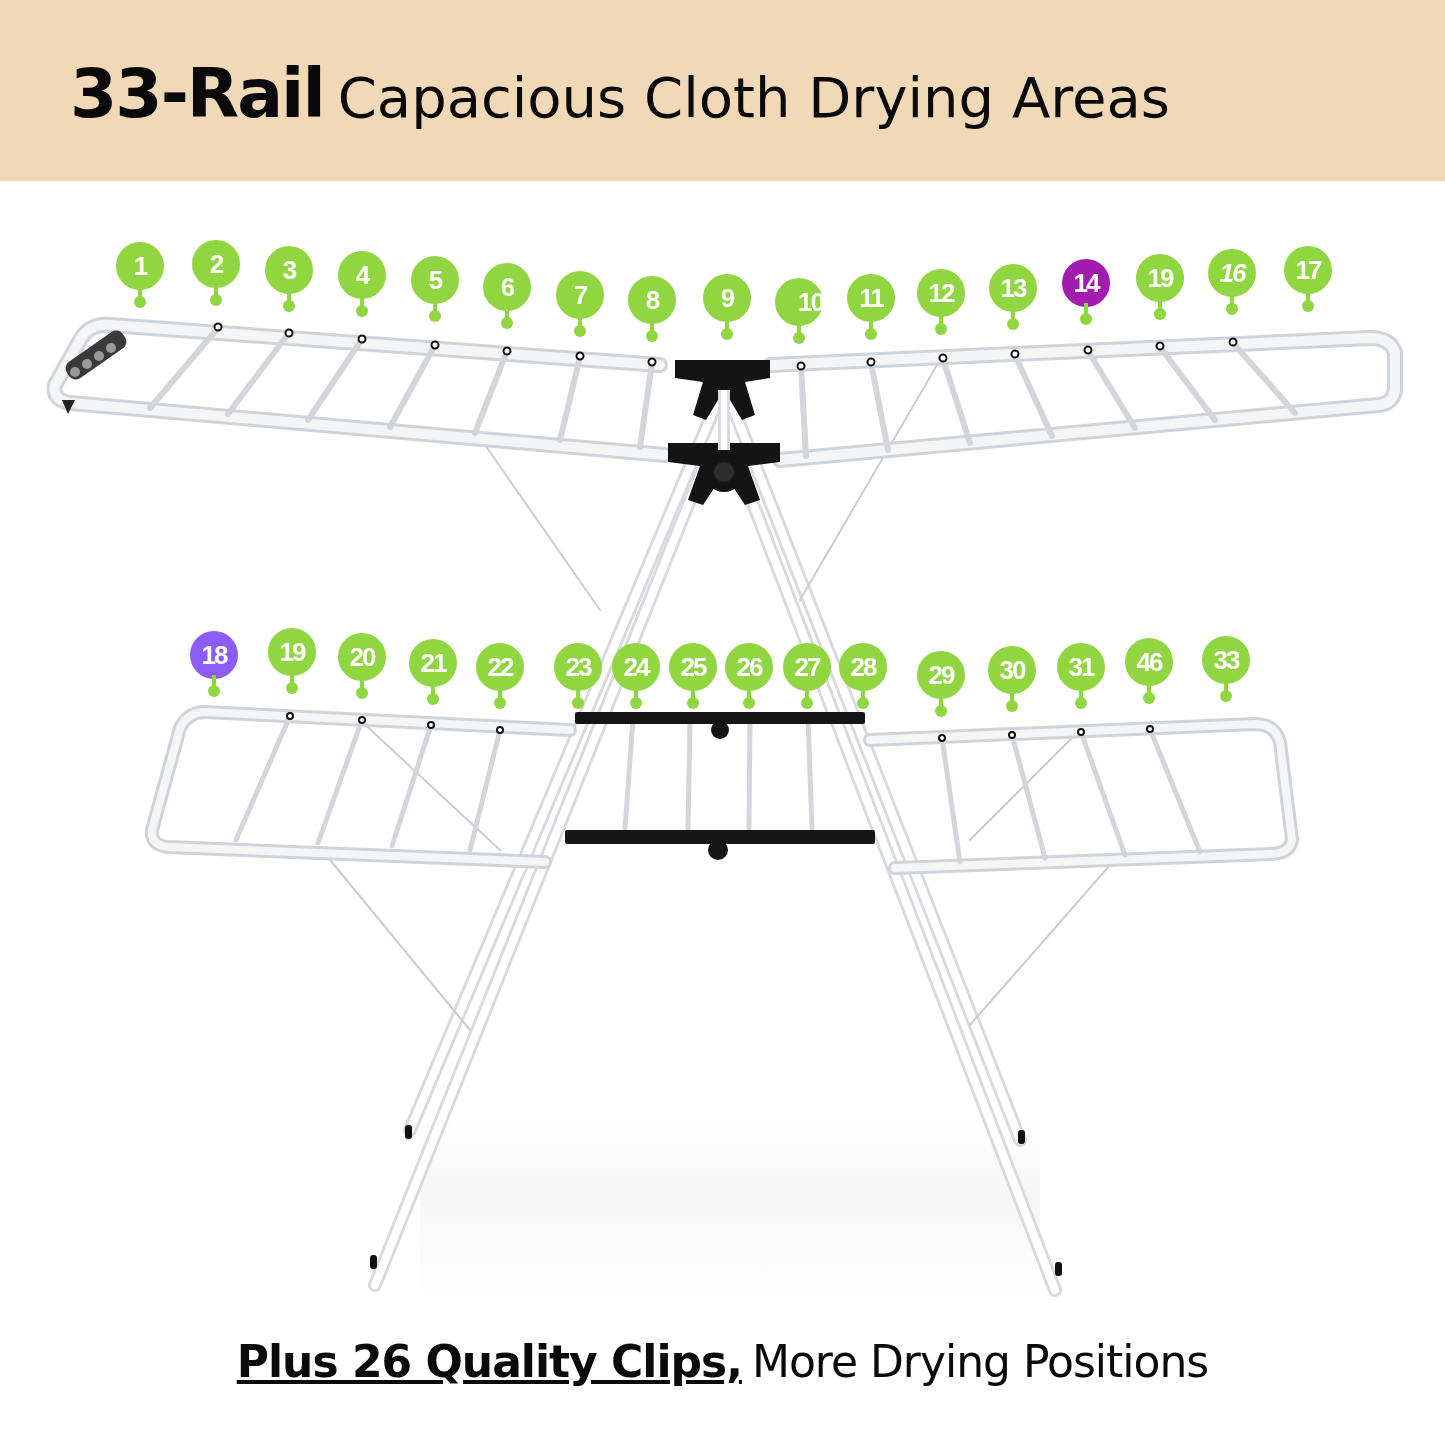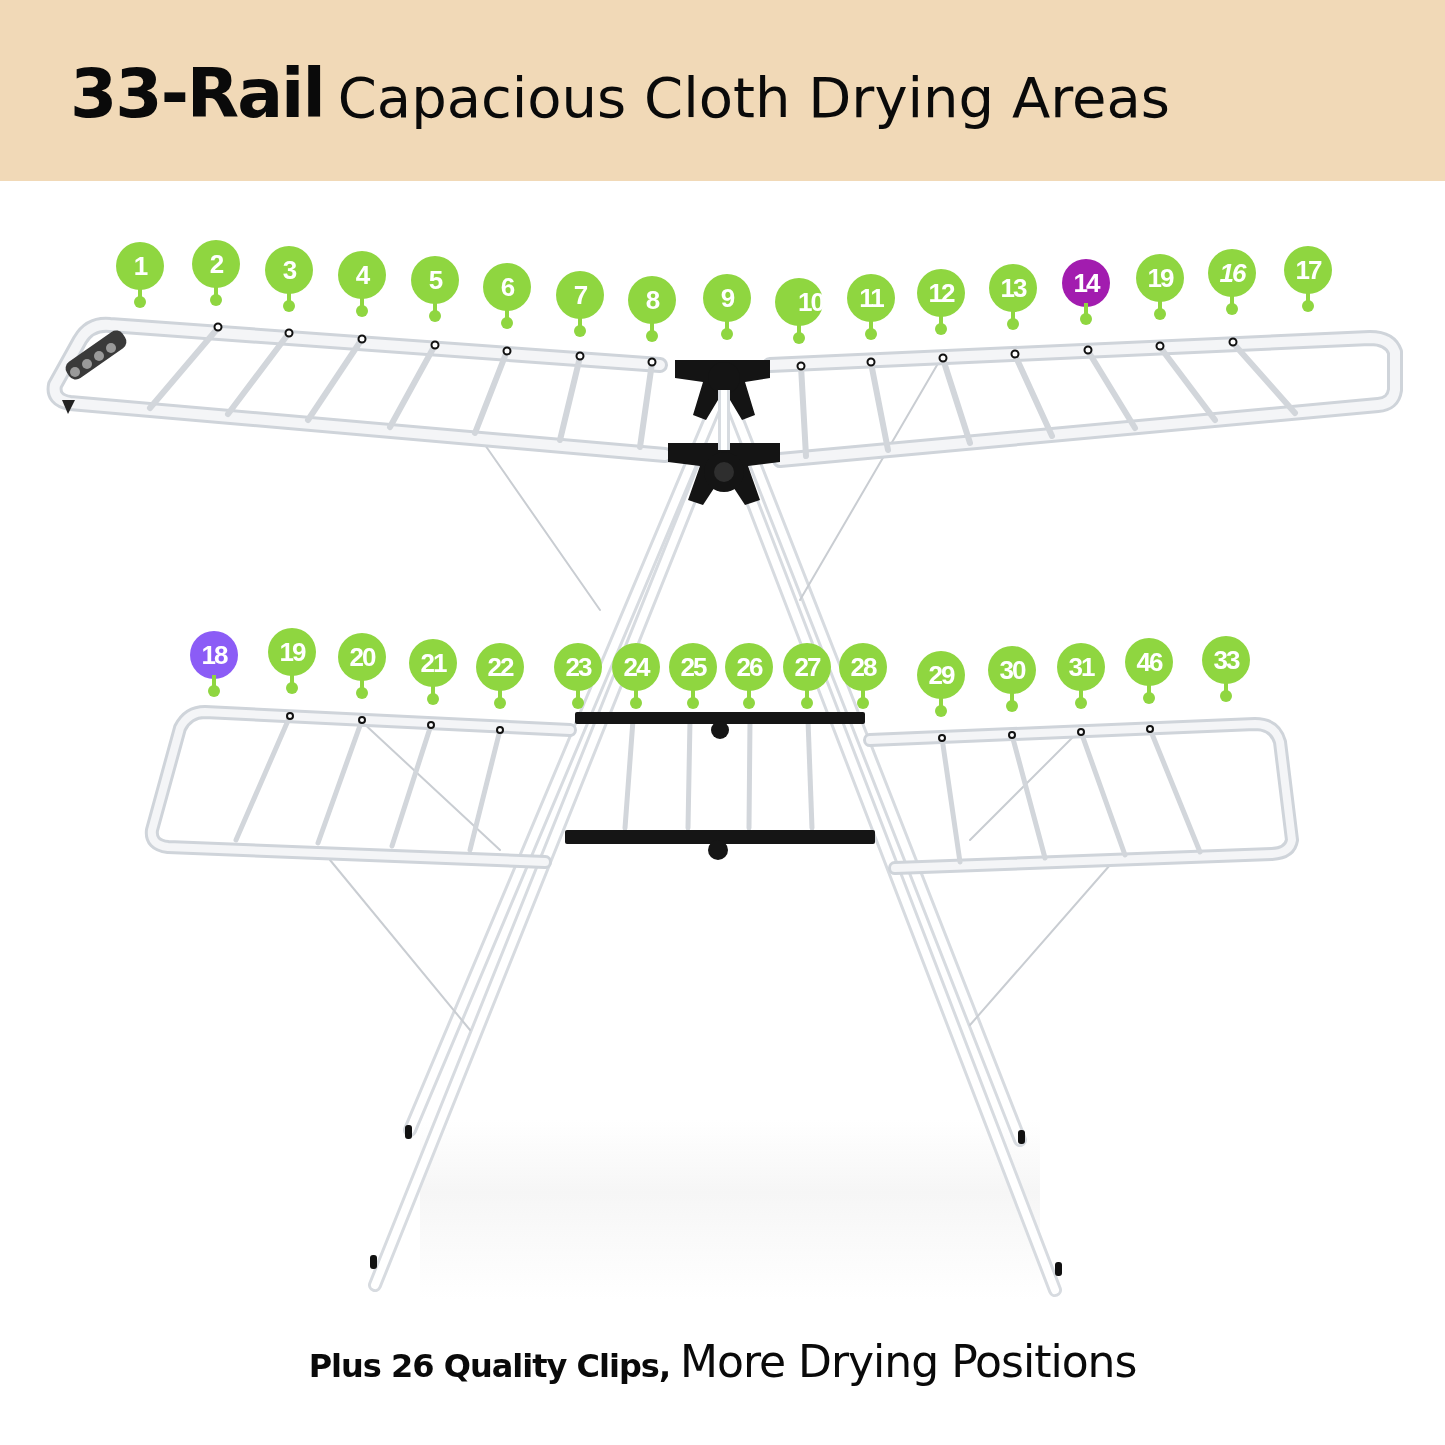--- a/index.html
+++ b/index.html
@@ -6,21 +6,21 @@
   body{width:1445px;height:1445px;position:relative;overflow:hidden;font-family:"DejaVu Sans","Liberation Sans",sans-serif;}
   .banner{position:absolute;left:0;top:0;width:1445px;height:181px;background:#f1d9b7;display:flex;align-items:center;}
   .banner-title{position:absolute;left:70px;top:60px;white-space:nowrap;color:#0a0a0a;line-height:1;}
   .banner-title .bold{font-weight:700;font-size:68px;letter-spacing:-2px;}
   .banner-title .light{font-weight:400;font-size:56px;margin-left:14px;letter-spacing:0px;}
   .rack{position:absolute;left:0;top:181px;width:1445px;height:1130px;}
   .marker{position:absolute;width:48px;height:48px;border-radius:50%;background:#8fd640;color:#ffffff;font-weight:700;font-size:26px;letter-spacing:-2px;display:flex;align-items:center;justify-content:center;font-family:"Liberation Sans","DejaVu Sans",sans-serif;}
   .marker .stem{position:absolute;left:22px;top:44px;width:4px;height:14px;background:#8fd640;}
   .marker .dot{position:absolute;left:18px;top:54px;width:12px;height:12px;border-radius:50%;background:#8fd640;}
   .caption{position:absolute;left:0;top:1340px;width:1445px;text-align:center;white-space:nowrap;color:#0a0a0a;line-height:1;}
-  .caption .bold{font-weight:700;font-size:32px;letter-spacing:-1px;}
+  .caption .bold{font-weight:700;font-size:44px;letter-spacing:-1px;text-decoration:underline;}
   .caption .light{font-weight:400;font-size:44px;margin-left:10px;letter-spacing:-1px;}
 </style>
 </head>
 <body>
 
 <div class="banner">
   <div class="banner-title">
     <span class="bold">33-Rail</span><span class="light">Capacious Cloth Drying Areas</span>
   </div>
 </div>

